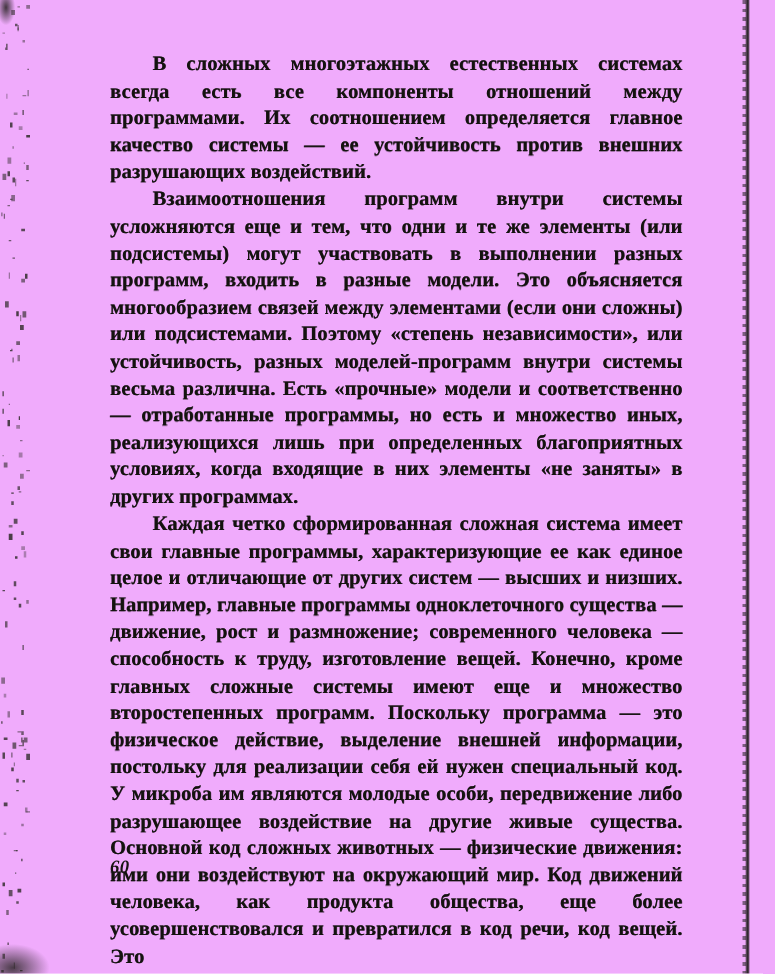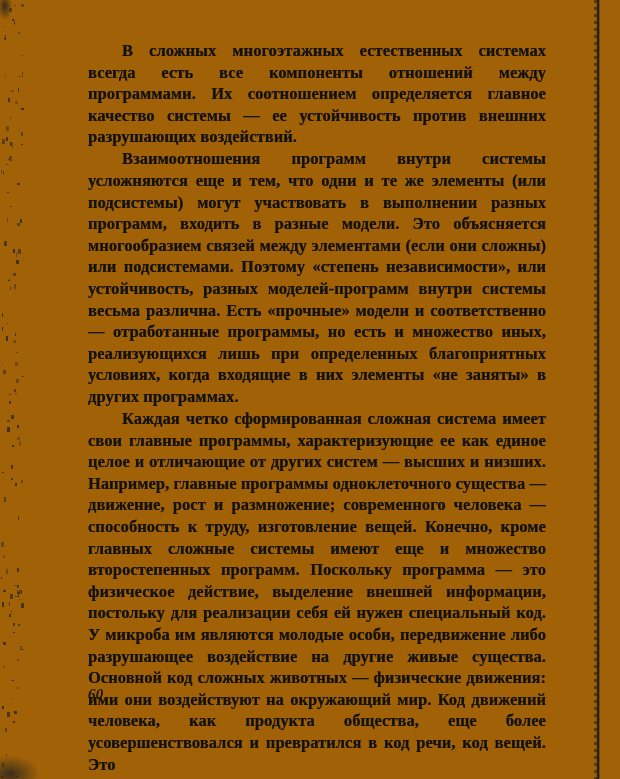--- a/index.html
+++ b/index.html
@@ -12,21 +12,21 @@
     width: 620px;
     height: 779px;
     overflow: hidden;
     font-family: "Liberation Serif", "DejaVu Serif", serif;
   }
 
   #page {
     position: relative;
     width: 620px;
     height: 779px;
-    background: #a16207;
+    background: #f0abfc;
     overflow: hidden;
   }
 
   
   .gutter-line {
     position: absolute;
     top: 0;
     left: 596px;
     width: 4px;
     height: 779px;

